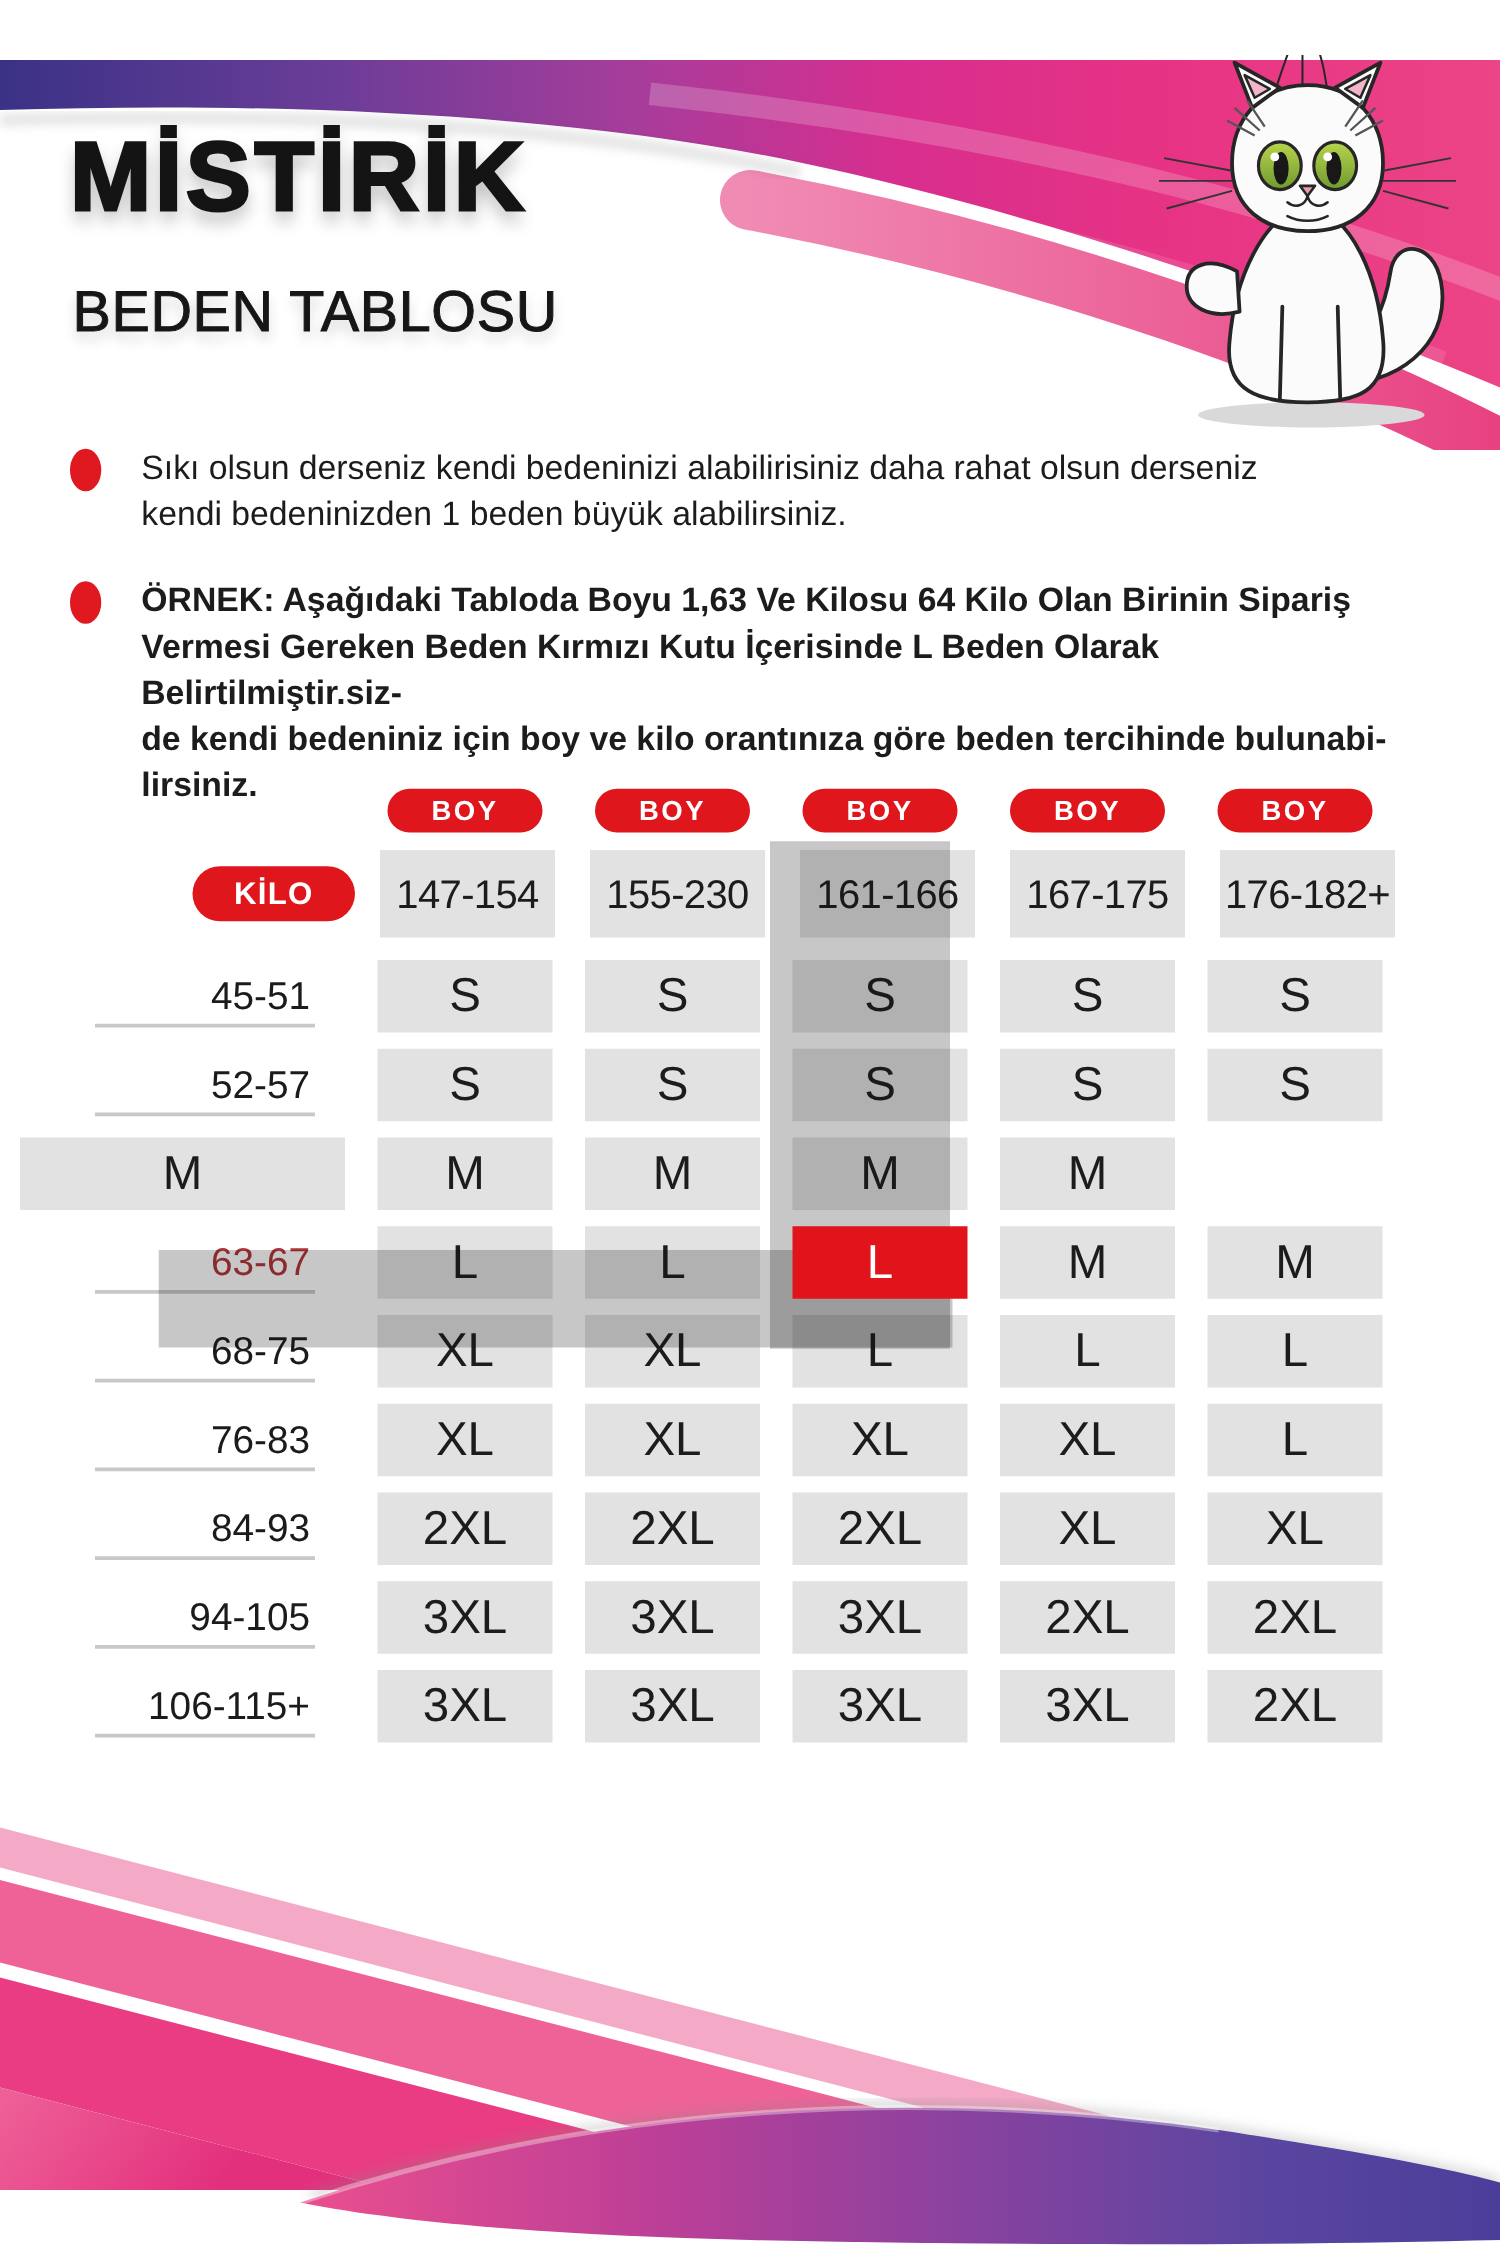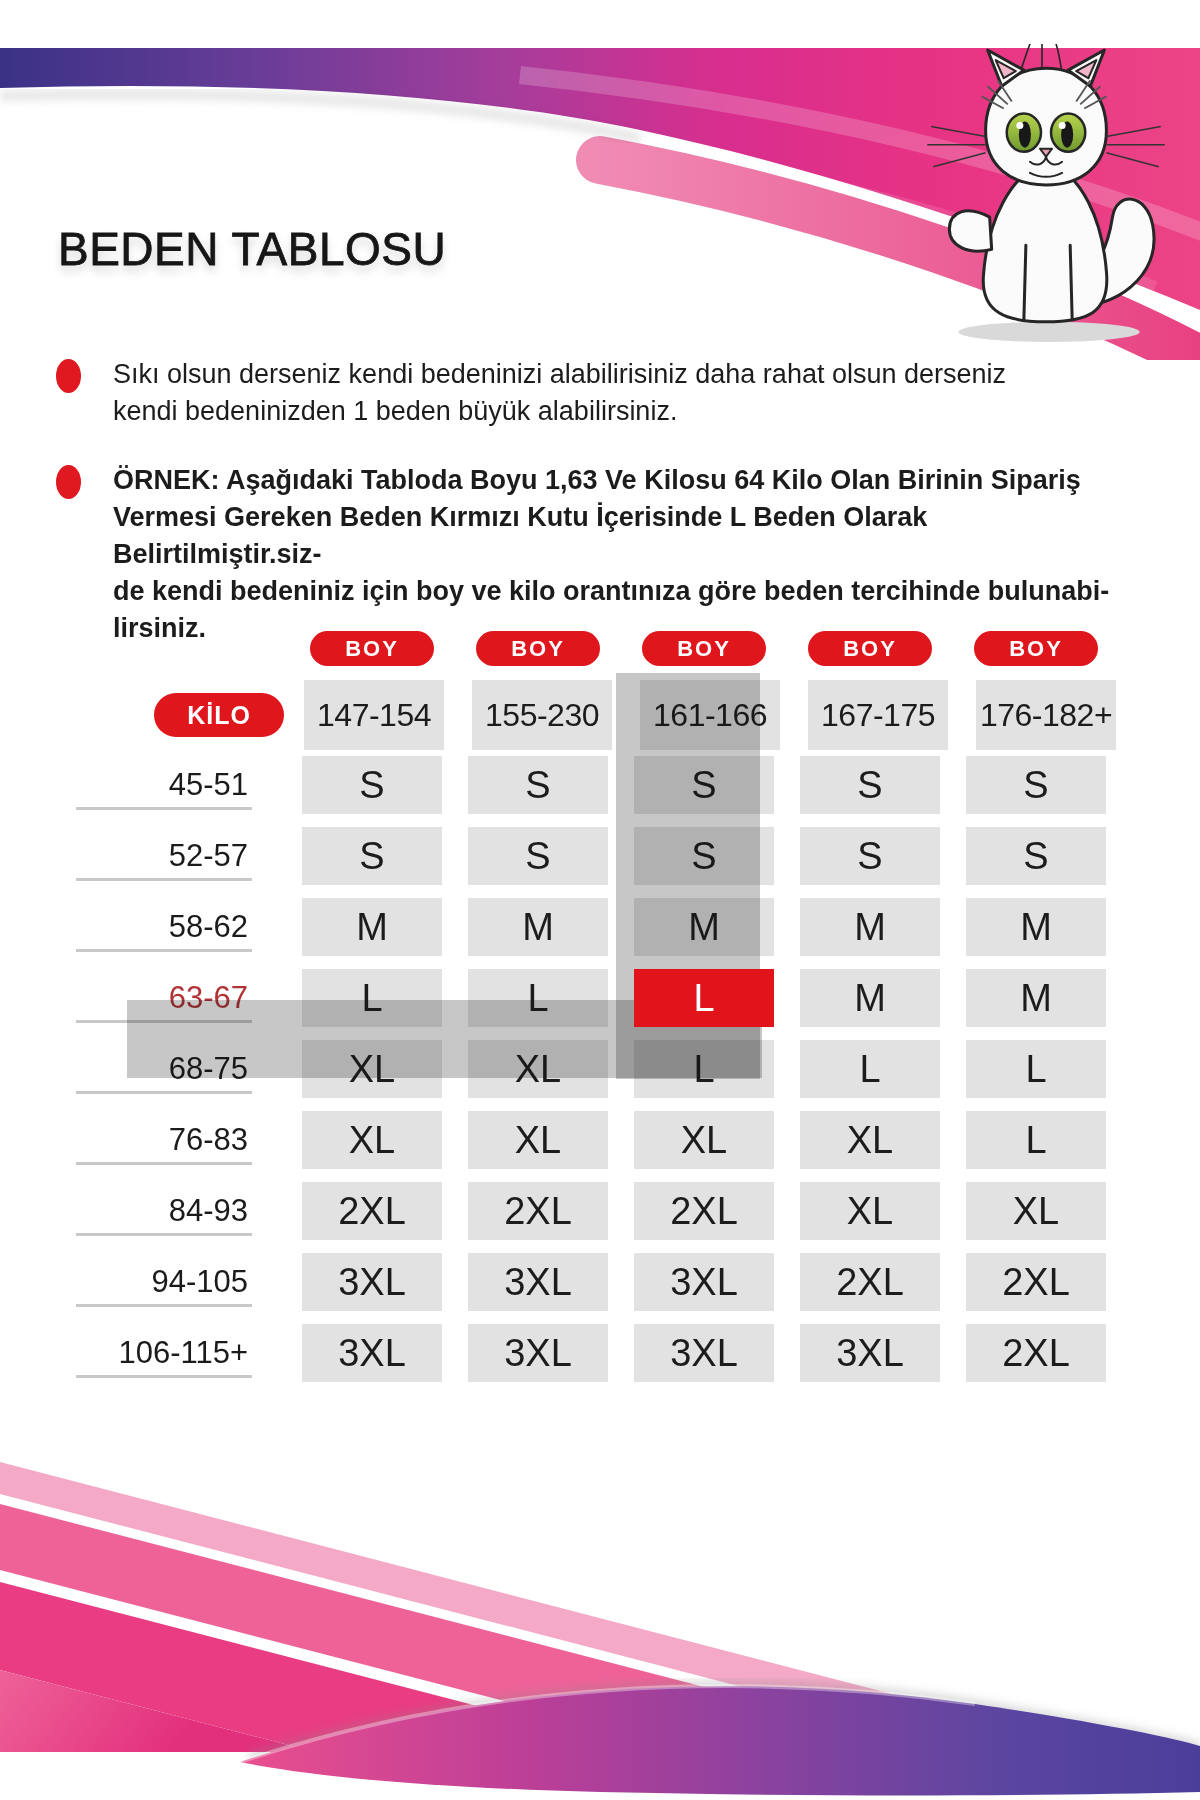--- a/index.html
+++ b/index.html
@@ -35,21 +35,21 @@
   #note-2{top:462px;}
   .note-dot{flex:0 0 auto;width:25px;height:34px;border-radius:50%;background:#e0181f;margin-top:3px;}
   .note-text{font-size:27px;line-height:37px;white-space:pre-line;color:#1d1c1d;}
   #note-1 .note-text{font-weight:400;}
   #note-2 .note-text{font-weight:700;}
 
   
   #size-chart{position:absolute;left:0;top:631px;width:1090px;z-index:3;}
   .t-row{display:grid;grid-template-columns:260px 140px 140px 140px 140px 140px;column-gap:26px;padding-left:16px;}
   .t-row.pills{height:35px;margin-bottom:14px;}
-  .t-row.ranges{height:70px;margin-bottom:6px;gap:28px;}
+  .t-row.ranges{height:70px;margin-bottom:18px;gap:28px;}
   .t-row.data{height:58px;margin-bottom:13px;}
   .pill-slot{display:flex;align-items:center;justify-content:center;}
   .boy-pill{
     width:124px;height:35px;border-radius:18px;background:#e0161d;
     display:flex;align-items:center;justify-content:center;
     color:#fff;font-weight:700;font-size:22px;letter-spacing:2px;
   }
   .label-cell{position:relative;display:flex;align-items:center;justify-content:flex-end;
     padding-right:28px;font-size:31px;color:#1c1b1c;}
   .label-cell .u{position:absolute;left:60px;right:24px;bottom:4px;height:3px;background:#c9c8c8;}
@@ -135,20 +135,21 @@
     <circle cx="138" cy="81" r="3.5" fill="#ffffff"></circle>
     <path d="M116,104 L128,104 L122,112 Z" fill="#e89cae" stroke="#262626" stroke-width="2" stroke-linejoin="round"></path>
     <path d="M122,112 C120,120 112,122 106,117 M122,112 C124,120 132,122 138,117" fill="none" stroke="#262626" stroke-width="2" stroke-linecap="round"></path>
     <path d="M106,128 C116,133 128,133 138,128" fill="none" stroke="#262626" stroke-width="2" stroke-linecap="round"></path>
     <g stroke="#333333" stroke-width="1.5" fill="none">
       <path d="M62,92 L8,82 M62,100 L4,100 M62,108 L10,122"></path>
       <path d="M182,92 L236,82 M182,100 L240,100 M182,108 L234,122"></path>
     </g>
   </svg>
 
+  <div id="brand-title">MİSTİRİK</div>
   <div id="brand-subtitle">BEDEN TABLOSU</div>
 
   <div class="note" id="note-1">
     <div class="note-dot"></div>
     <div class="note-text">Sıkı olsun derseniz kendi bedeninizi alabilirisiniz daha rahat olsun derseniz
 kendi bedeninizden 1 beden büyük alabilirsiniz.</div>
   </div>
   <div class="note" id="note-2">
     <div class="note-dot"></div>
     <div class="note-text">ÖRNEK: Aşağıdaki Tabloda Boyu 1,63 Ve Kilosu 64 Kilo Olan Birinin Sipariş
@@ -207,24 +208,20 @@
           <i class="u"></i>
         </div>
       <div class="cell">S</div>
       <div class="cell">S</div>
       <div class="cell">S</div>
       <div class="cell">S</div>
       <div class="cell">S</div>
     </div>
 
     <div class="t-row data">
-      <div class="label-cell">
-          <span>58-62</span>
-          <i class="u"></i>
-        </div>
       <div class="cell">M</div>
       <div class="cell">M</div>
       <div class="cell">M</div>
       <div class="cell">M</div>
       <div class="cell">M</div>
     </div>
 
     <div class="t-row data">
       <div class="label-cell hl-label">
           <span>63-67</span>

